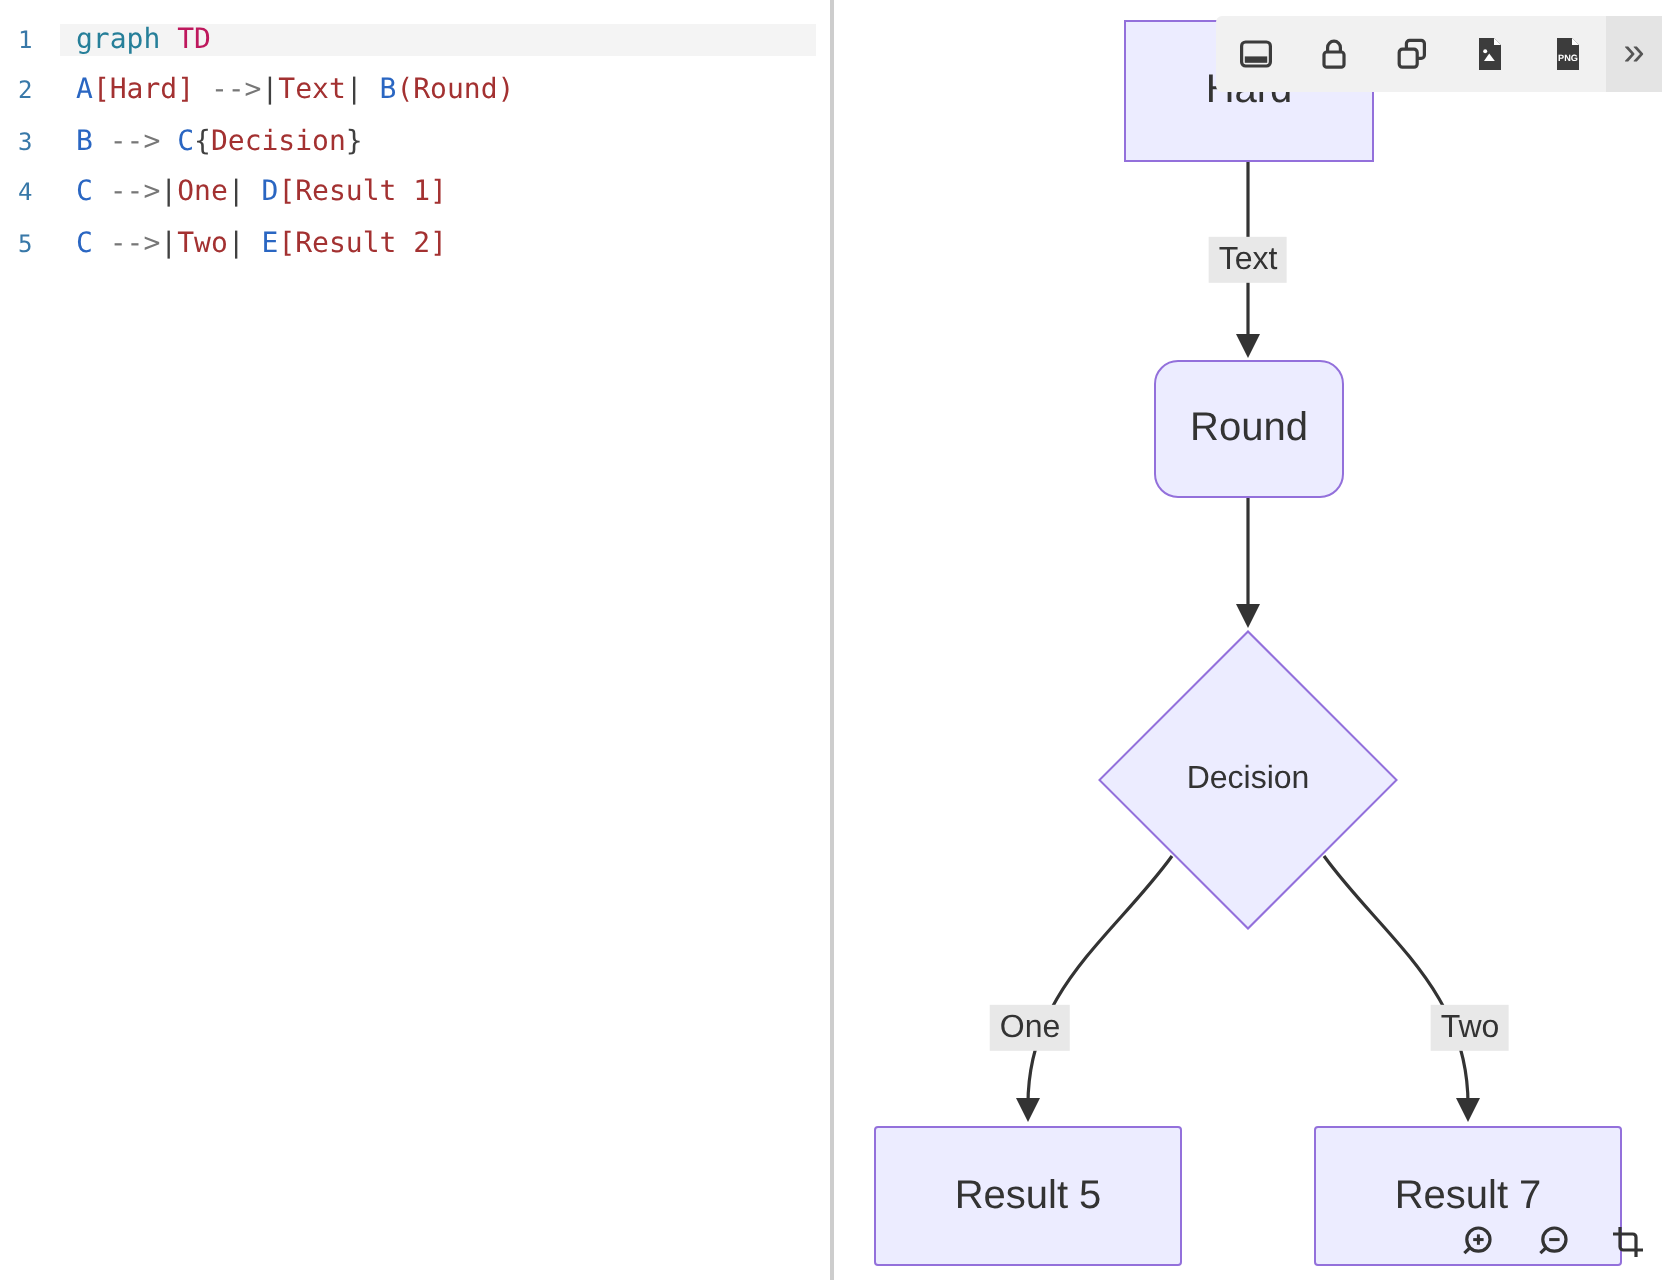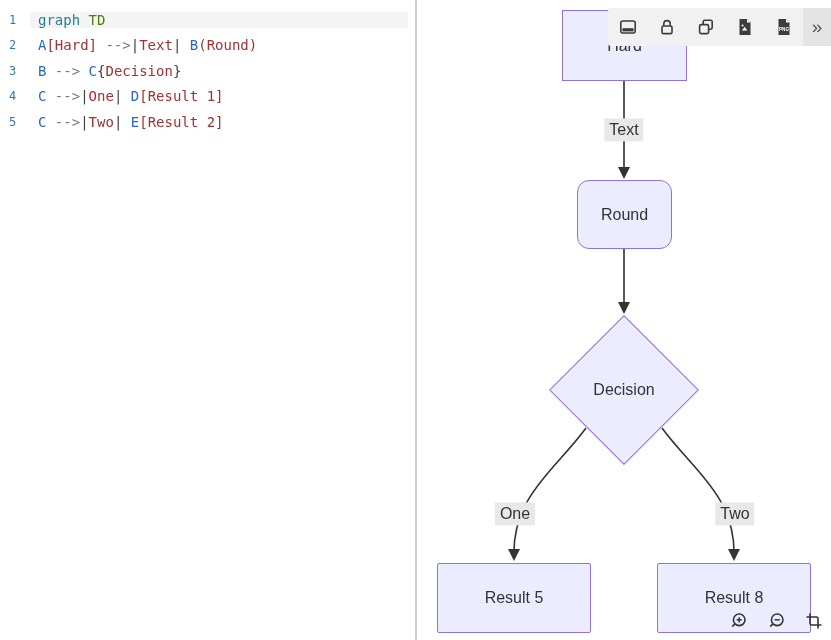--- a/index.html
+++ b/index.html
@@ -25,21 +25,21 @@
   
   .preview-pane { position:absolute; left:417px; top:0; width:414px; height:640px;
                   background:#fff; }
 
   .edge-layer { position:absolute; left:0; top:0; width:414px; height:640px; z-index:1; }
   .edge-layer path, .edge-layer line { stroke:var(--edge,#333); stroke-width:1.6; fill:none; }
   .edge-layer polygon { fill:var(--edge,#333); stroke:none; }
 
   .node { position:absolute; z-index:2; display:flex; align-items:center; justify-content:center;
           background:var(--node-fill,#ECECFF); border:1px solid var(--node-border,#9370DB);
-          color:#333; font-size:16px; }
+          color:#333; font-size:20px; }
   .node-hard    { left:145px; top:10px;  width:125px; height:71px; }
   .node-round   { left:160px; top:180px; width:95px;  height:69px; border-radius:12px; }
   .node-result1 { left:20px;  top:563px; width:154px; height:70px; border-radius:2px; }
   .node-result2 { left:240px; top:563px; width:154px; height:70px; border-radius:2px; }
   .diamond-shape { position:absolute; left:154px; top:337px; width:106px; height:106px;
                    background:var(--node-fill,#ECECFF); border:1px solid var(--node-border,#9370DB);
                    transform:rotate(45deg); z-index:2; }
   .diamond-label { position:absolute; left:207px; top:390px; transform:translate(-50%,-50%);
                    z-index:3; color:#333; font-size:16px; }
 
@@ -68,21 +68,21 @@
 </style>
 </head>
 <body>
 
 <div class="screen">
 
   <div class="editor-pane">
     <div>
         <div class="code-line">
           <div class="line-num" style="color: rgb(56, 120, 168);">1</div>
-          <div class="line-code active"><span style="color: rgb(38, 127, 153);">graph </span><span style="color: #4d7c0f;">TD</span></div>
+          <div class="line-code active"><span style="color: rgb(38, 127, 153);">graph </span><span style="color: #be185d;">TD</span></div>
         </div>
         <div class="code-line">
           <div class="line-num" style="color: rgb(56, 120, 168);">2</div>
           <div class="line-code"><span style="color: rgb(42, 102, 194);">A</span><span style="color: rgb(163, 49, 49);">[Hard]</span><span style="color: rgb(119, 119, 119);"> --&gt;</span><span style="color: rgb(64, 64, 64);">|</span><span style="color: rgb(163, 49, 49);">Text</span><span style="color: rgb(64, 64, 64);">|</span><span style="color: rgb(51, 51, 51);"> </span><span style="color: rgb(42, 102, 194);">B</span><span style="color: rgb(163, 49, 49);">(Round)</span></div>
         </div>
         <div class="code-line">
           <div class="line-num" style="color: rgb(56, 120, 168);">3</div>
           <div class="line-code"><span style="color: rgb(42, 102, 194);">B</span><span style="color: rgb(119, 119, 119);"> --&gt; </span><span style="color: rgb(42, 102, 194);">C</span><span style="color: rgb(64, 64, 64);">{</span><span style="color: rgb(163, 49, 49);">Decision</span><span style="color: rgb(64, 64, 64);">}</span></div>
         </div>
         <div class="code-line">
@@ -116,21 +116,21 @@
     </div>
     <div class="node node-round">
       <span>Round</span>
     </div>
     <div class="diamond-shape"></div>
     <div class="diamond-label">Decision</div>
     <div class="node node-result1">
       <span>Result 5</span>
     </div>
     <div class="node node-result2">
-      <span>Result 8</span>
+      <span>Result 7</span>
     </div>
 
     <div class="edge-label label-text">Text</div>
     <div class="edge-label label-one">One</div>
     <div class="edge-label label-two">Two</div>
 
     <div class="toolbar">
       <div class="tb-btn">
         <svg width="20" height="20" viewBox="0 0 20 20">
           <rect x="2.8" y="4" width="14.4" height="12" rx="2" fill="none" stroke="#3c3c3c" stroke-width="1.6"></rect>

